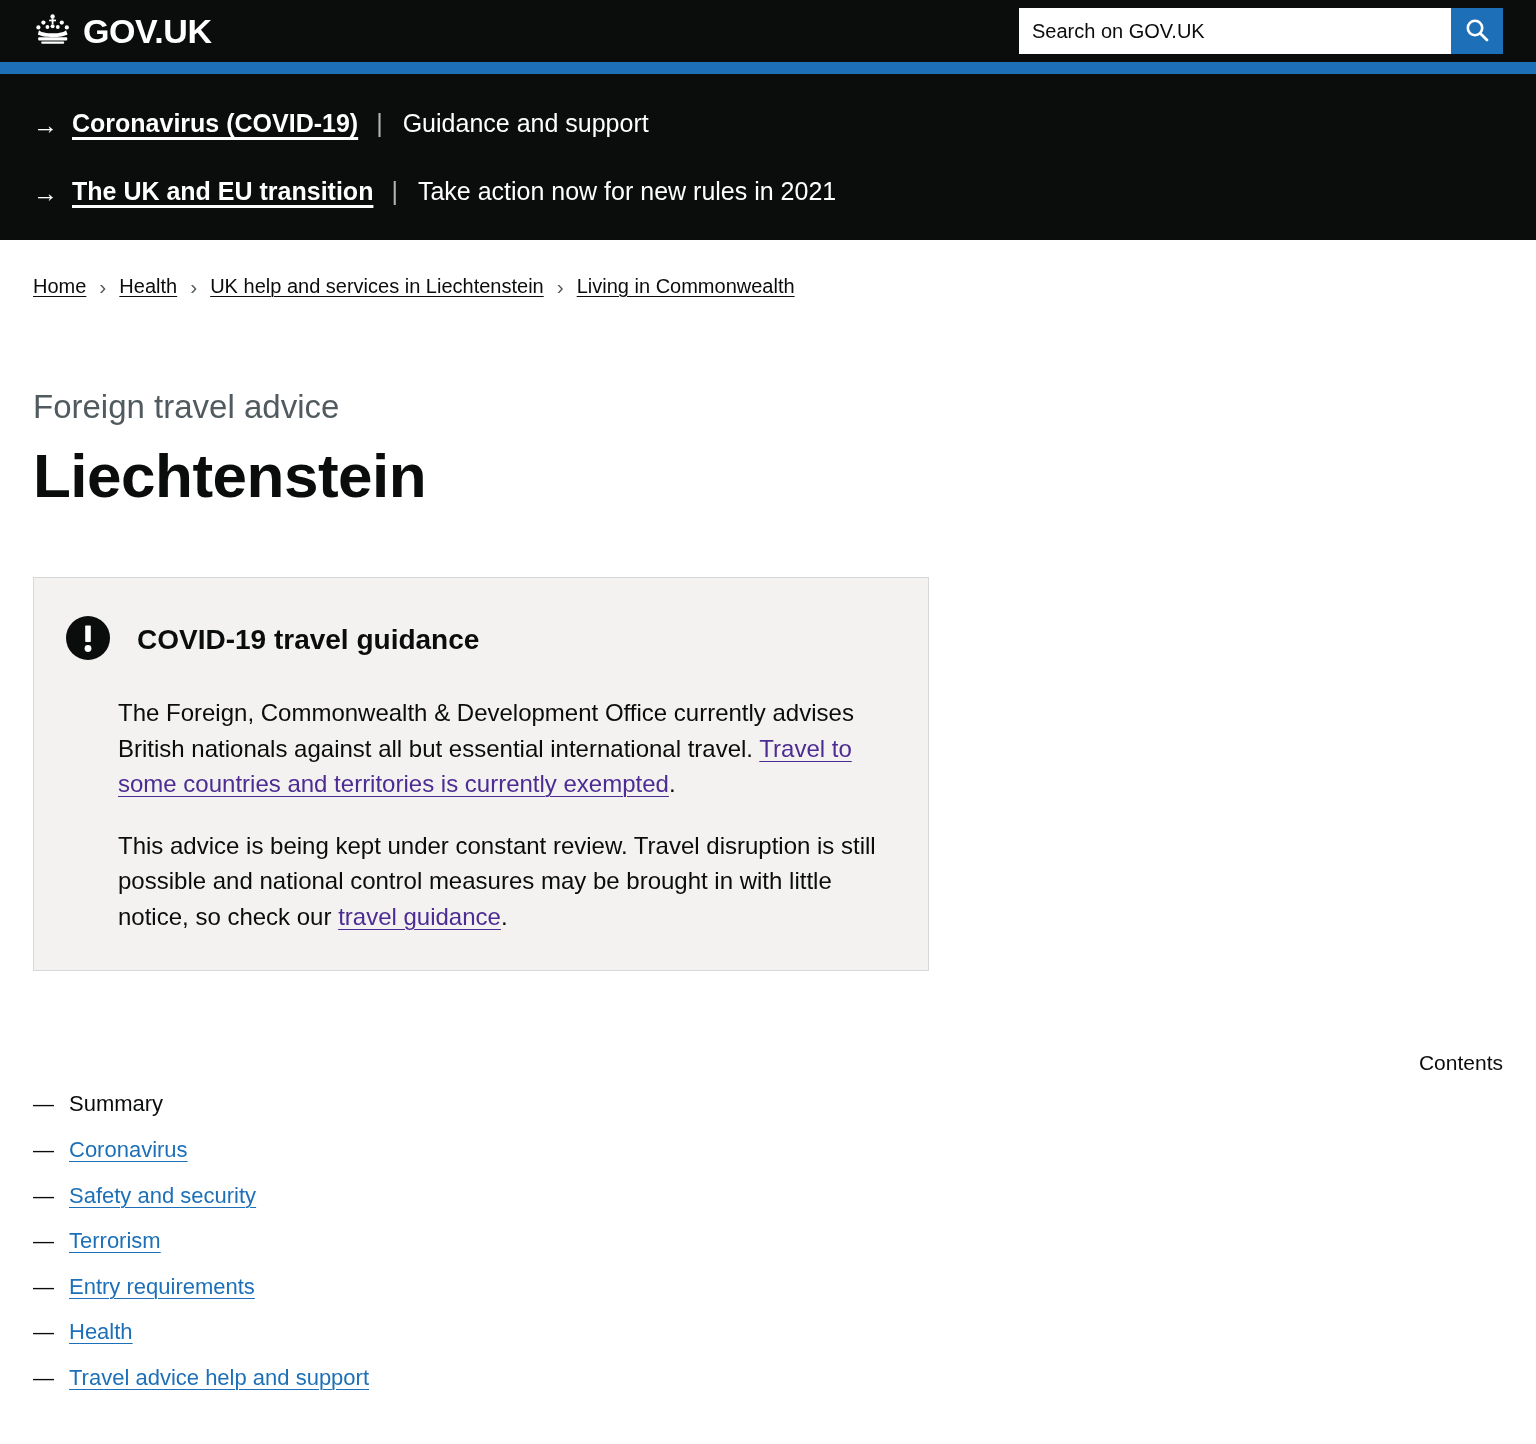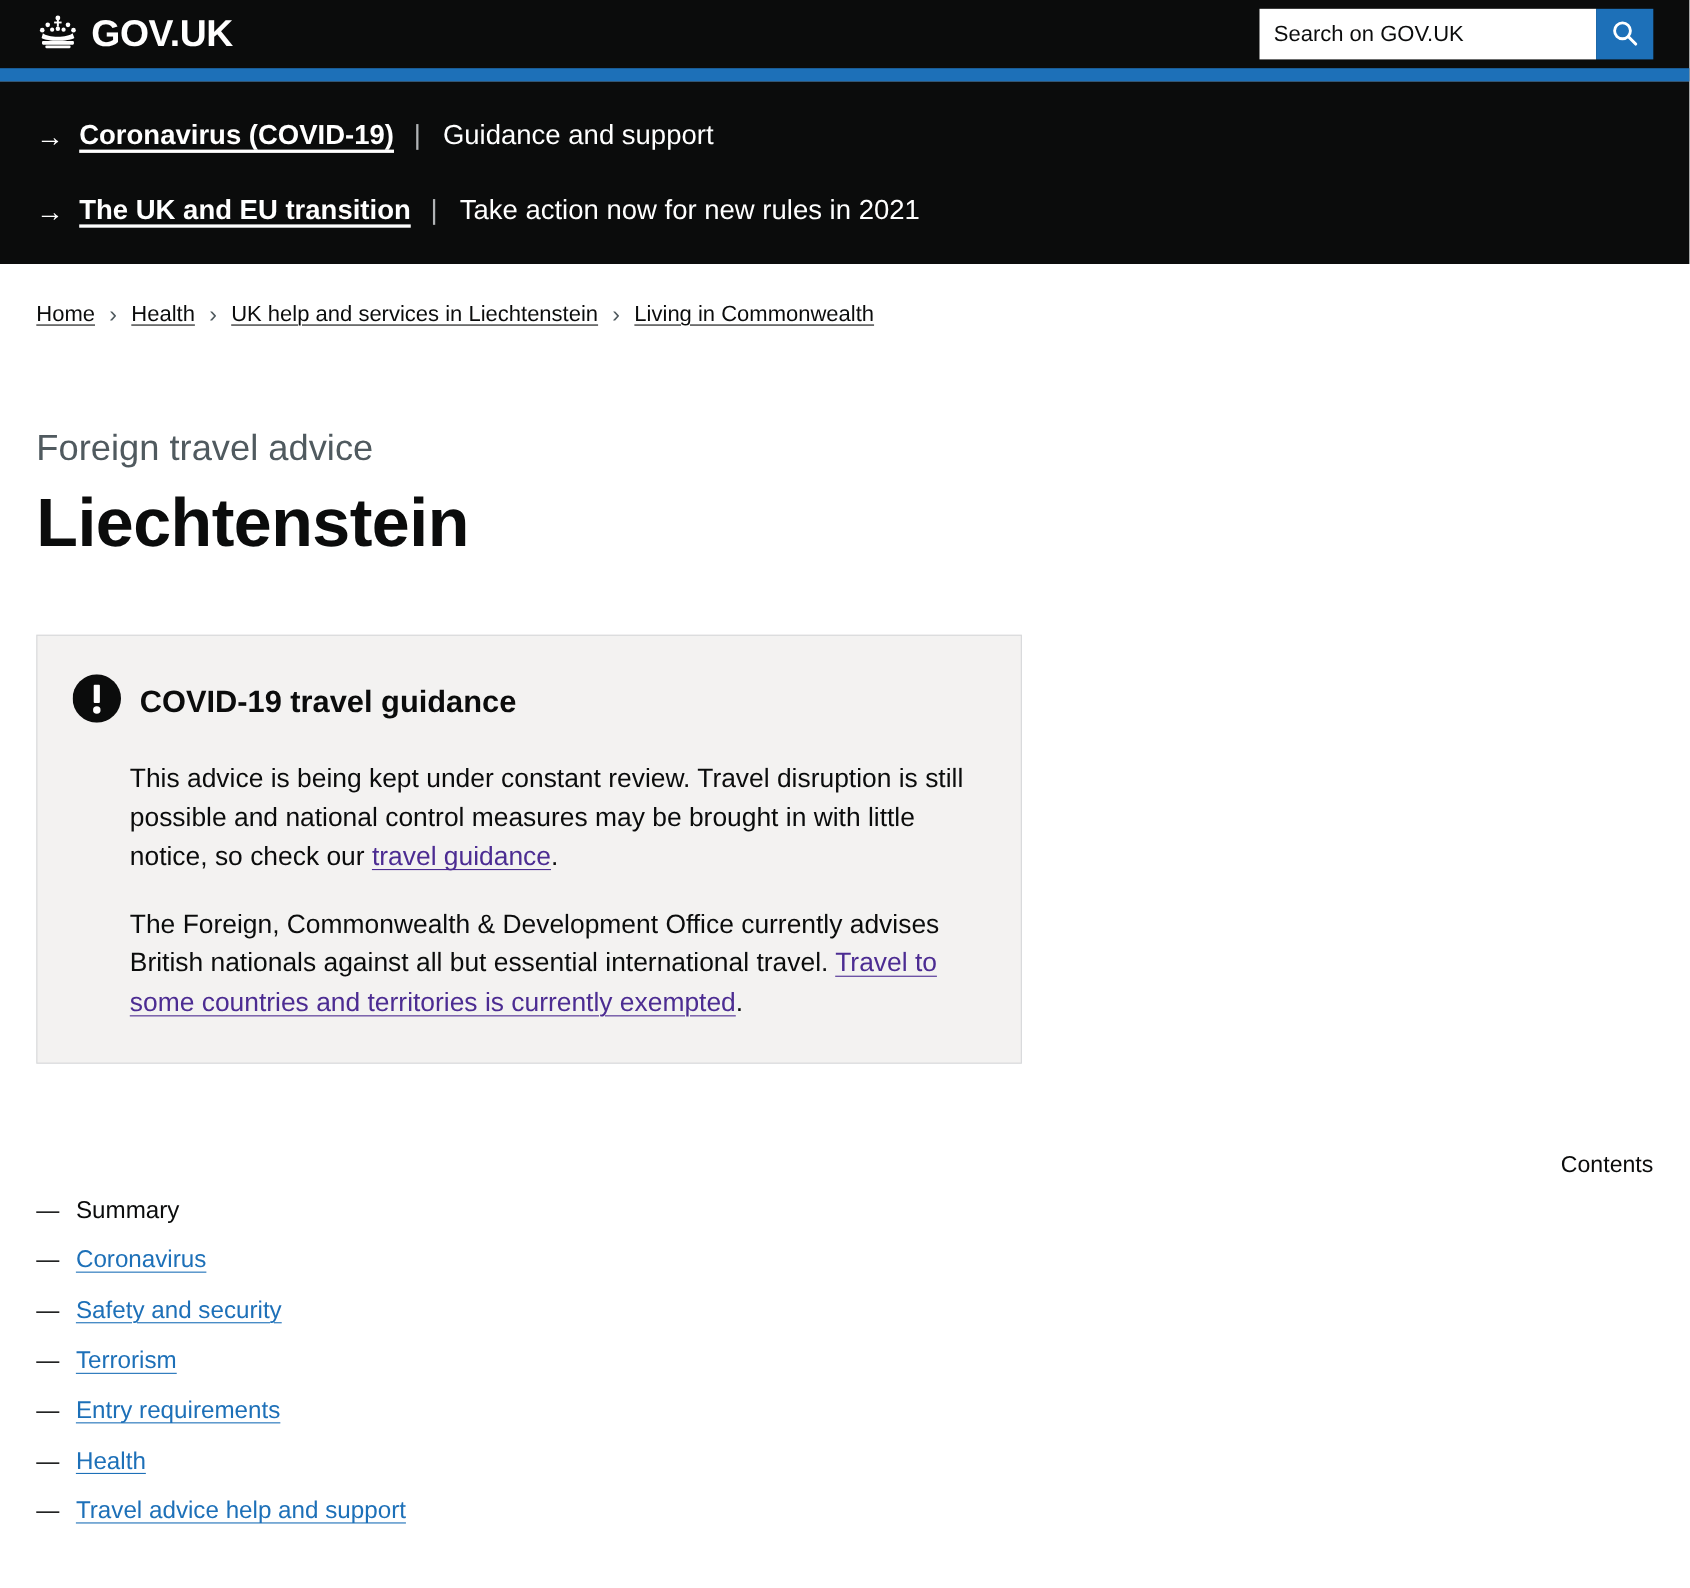--- a/index.html
+++ b/index.html
@@ -42,21 +42,21 @@
     color: #ffffff;
     font-size: 34px;
     font-weight: bold;
     letter-spacing: -0.4px;
     line-height: 1;
   }
   .search-wrap {
     display: flex;
     align-items: stretch;
     height: 46px;
-    width: 358px;
+    width: 484px;
   }
   .search-input {
     flex: 1 1 auto;
     border: none;
     outline: none;
     font-size: 20px;
     font-family: "Liberation Sans", sans-serif;
     padding: 0 13px;
     color: #0b0c0c;
     background: #ffffff;
@@ -177,21 +177,21 @@
   .callout-head {
     display: flex;
     align-items: center;
     gap: 17px;
     margin-bottom: 28px;
   }
   .alert-icon { flex: 0 0 auto; display: block; }
   .callout-title {
     font-size: 28px;
     font-weight: bold;
-    margin: 0;
+    margin: 10px;
     line-height: 1.2;
     color: #0b0c0c;
   }
   .callout-body { padding-left: 52px; }
   .callout-p {
     font-size: 24px;
     line-height: 1.48;
     margin: 0 0 26px 0;
     color: #0b0c0c;
   }
@@ -332,26 +332,26 @@
           <circle cx="22" cy="22" r="22" fill="#0b0c0c"></circle>
           <rect x="19.2" y="9.5" width="5.6" height="16.5" rx="0.8" fill="#ffffff"></rect>
           <circle cx="22" cy="32.5" r="3.4" fill="#ffffff"></circle>
         </svg>
       </span>
       <h2 class="callout-title">COVID-19 travel guidance</h2>
     </div>
 
     <div class="callout-body">
       <p class="callout-p">
-        <span>This advice is being kept under constant review. Travel disruption is still possible and national control measures may be brought in with little notice, so check our </span><span class="link-visited">travel guidance</span><span>.</span>
-      </p>
-      <p class="callout-p">
         <span class="bold-lead">The Foreign, Commonwealth &amp; Development Office currently advises British nationals against all but essential international travel.</span>
         <span class="link-visited">Travel to some countries and territories is currently exempted</span><span>.</span>
       </p>
+      <p class="callout-p">
+        <span>This advice is being kept under constant review. Travel disruption is still possible and national control measures may be brought in with little notice, so check our </span><span class="link-visited">travel guidance</span><span>.</span>
+      </p>
     </div>
   </div>
 
   <nav class="contents">
     <h2 class="contents-heading">Contents</h2>
     <ul class="contents-list">
       <li class="contents-item">
         <span class="contents-dash">—</span>
         <span class="contents-current">Summary</span>
       </li>

